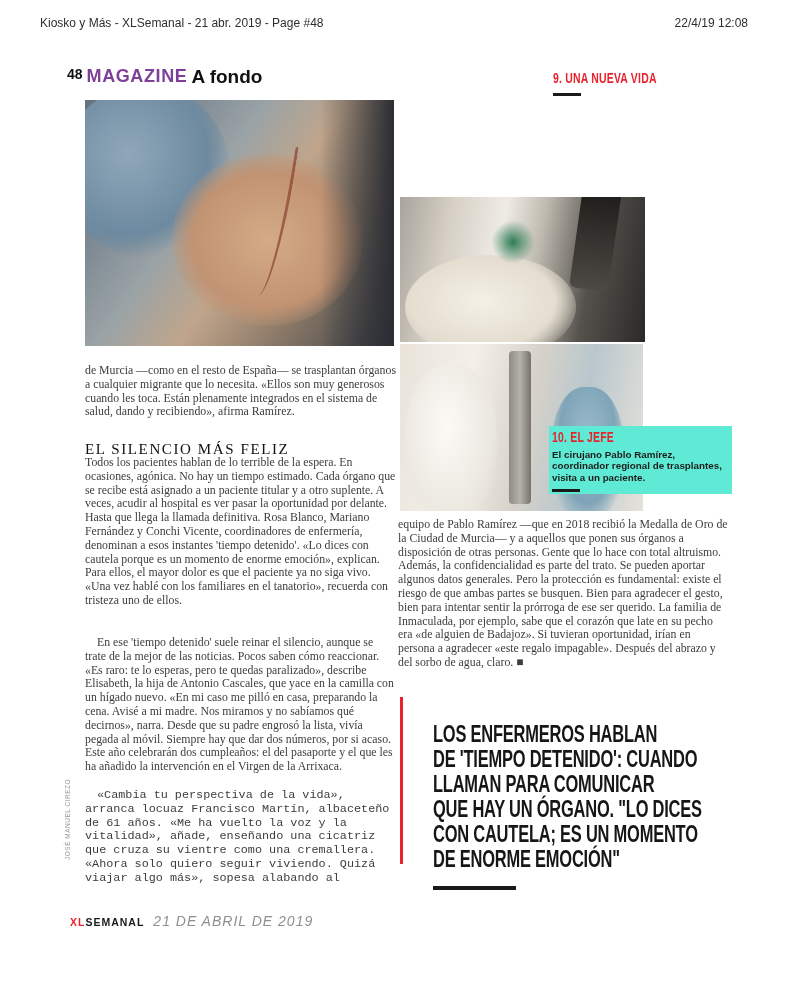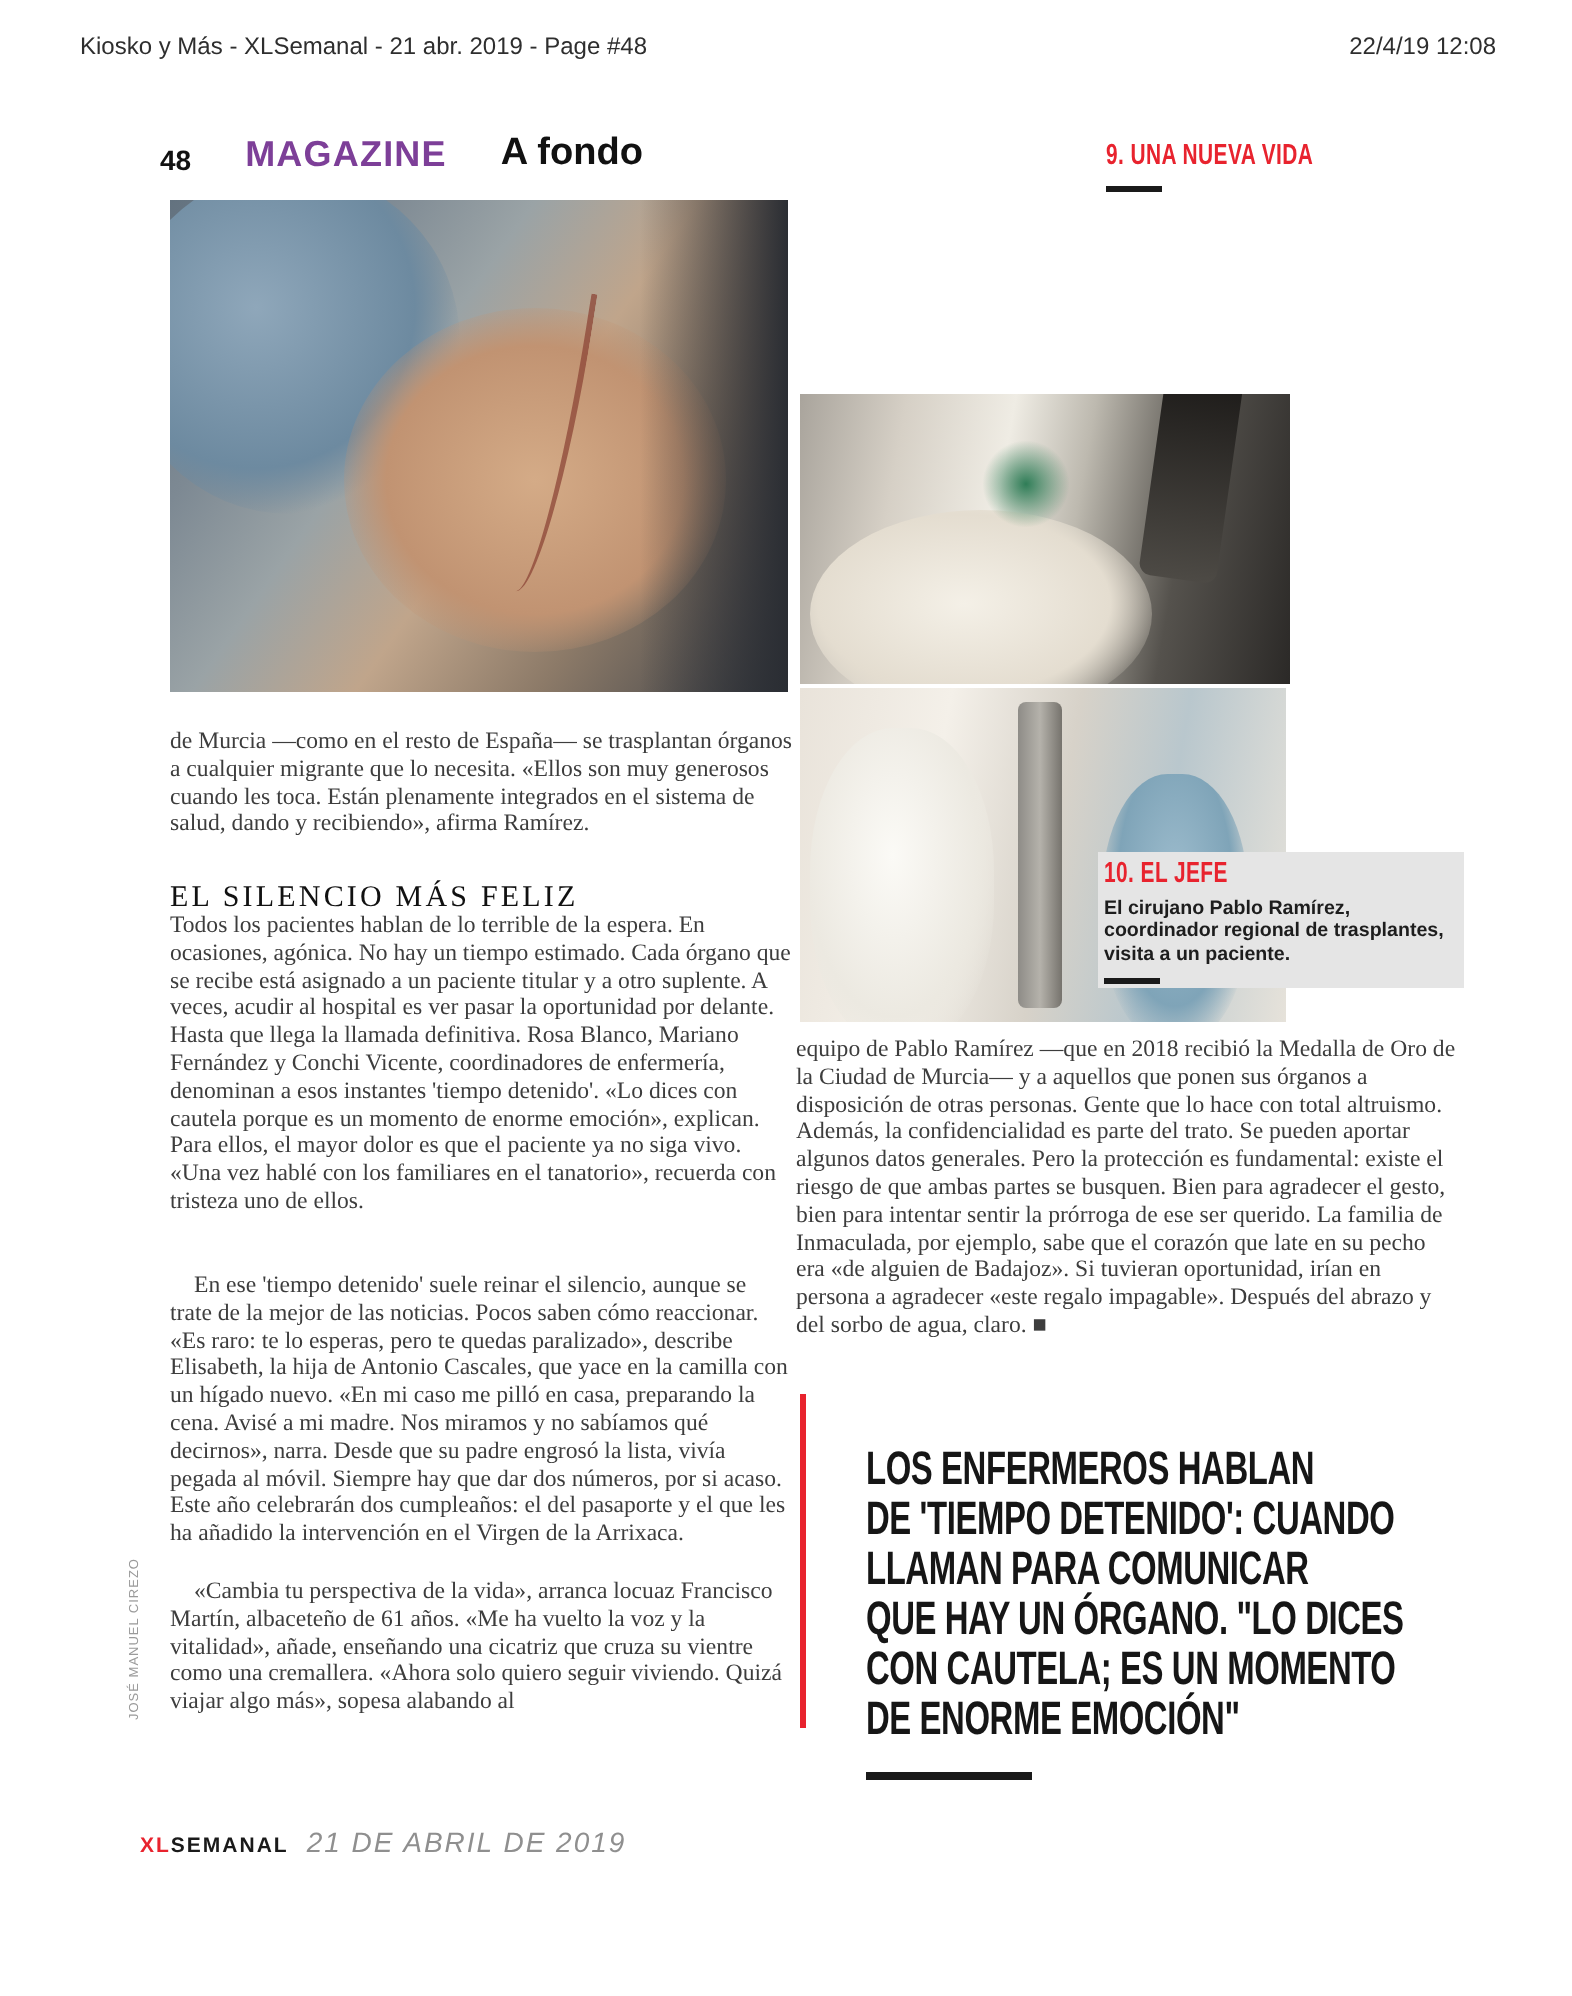--- a/index.html
+++ b/index.html
@@ -69,21 +69,21 @@
           writing-mode:vertical-rl;transform:rotate(180deg);}
 </style>
 </head>
 <body>
 
 <div id="canvas">
 
   <div class="abs viewer-text" style="left:40px;top:16px;">Kiosko y Más - XLSemanal - 21 abr. 2019 - Page #48</div>
   <div class="abs viewer-text" style="right:38px;top:16px;">22/4/19 12:08</div>
 
-  <div class="abs" style="left:80px;top:66px;display:flex;gap:27px;align-items:flex-end;">
+  <div class="abs" style="left:67px;top:66px;display:flex;gap:4px;align-items:flex-start;">
     <span class="pgnum">48</span>
     <span class="section">MAGAZINE</span>
     <span class="subsection">A fondo</span>
   </div>
 
   <div class="abs photo photo8" style="left:85px;top:100px;width:309px;height:246px;">
     <div class="gown"></div>
     <div class="skin"></div>
     <div class="scar-line"></div>
     <div class="shade"></div>
@@ -100,31 +100,31 @@
     <div class="pillow"></div>
     <div class="rig"></div>
   </div>
 
   <div class="abs photo photo10" style="left:400px;top:344px;width:243px;height:167px;">
     <div class="coat"></div>
     <div class="pole"></div>
     <div class="gown2"></div>
   </div>
 
-  <div class="abs" style="left:549px;top:426px;width:180px;background:#e5e5e5;padding:2px 0 2px 3px;">
+  <div class="abs" style="left:549px;top:426px;width:180px;background:#5eead4;padding:2px 0 2px 3px;">
     <span class="cap-title">10. EL JEFE</span>
     <div class="cap-body">El cirujano Pablo Ramírez, coordinador regional de trasplantes, visita a un paciente.</div>
     <div class="cap-rule"></div>
   </div>
 
   <div class="abs serif" style="left:85px;top:364px;width:311px;">de Murcia —como en el resto de España— se trasplantan órganos a cualquier migrante que lo necesita. «Ellos son muy generosos cuando les toca. Están plenamente integrados en el sistema de salud, dando y recibiendo», afirma Ramírez.</div>
   <div class="abs art-heading" style="left:85px;top:441px;">EL SILENCIO MÁS FELIZ</div>
   <div class="abs serif" style="left:85px;top:456px;width:311px;">Todos los pacientes hablan de lo terrible de la espera. En ocasiones, agónica. No hay un tiempo estimado. Cada órgano que se recibe está asignado a un paciente titular y a otro suplente. A veces, acudir al hospital es ver pasar la oportunidad por delante. Hasta que llega la llamada definitiva. Rosa Blanco, Mariano Fernández y Conchi Vicente, coordinadores de enfermería, denominan a esos instantes 'tiempo detenido'. «Lo dices con cautela porque es un momento de enorme emoción», explican. Para ellos, el mayor dolor es que el paciente ya no siga vivo. «Una vez hablé con los familiares en el tanatorio», recuerda con tristeza uno de ellos.</div>
   <div class="abs serif indent" style="left:85px;top:636px;width:311px;">En ese 'tiempo detenido' suele reinar el silencio, aunque se trate de la mejor de las noticias. Pocos saben cómo reaccionar. «Es raro: te lo esperas, pero te quedas paralizado», describe Elisabeth, la hija de Antonio Cascales, que yace en la camilla con un hígado nuevo. «En mi caso me pilló en casa, preparando la cena. Avisé a mi madre. Nos miramos y no sabíamos qué decirnos», narra. Desde que su padre engrosó la lista, vivía pegada al móvil. Siempre hay que dar dos números, por si acaso. Este año celebrarán dos cumpleaños: el del pasaporte y el que les ha añadido la intervención en el Virgen de la Arrixaca.</div>
-  <div class="abs serif indent" style="left:85px;top:789px;width:311px;">«Cambia tu perspectiva de la vida», arranca locuaz Francisco Martín, albaceteño de 61 años. «Me ha vuelto la voz y la vitalidad», añade, enseñando una cicatriz que cruza su vientre como una cremallera. «Ahora solo quiero seguir viviendo. Quizá viajar algo más», sopesa alabando al</div>
+  <div class="abs serif indent" style="left:85px;top:789px;width:311px;font-family:Liberation Mono, monospace;">«Cambia tu perspectiva de la vida», arranca locuaz Francisco Martín, albaceteño de 61 años. «Me ha vuelto la voz y la vitalidad», añade, enseñando una cicatriz que cruza su vientre como una cremallera. «Ahora solo quiero seguir viviendo. Quizá viajar algo más», sopesa alabando al</div>
 
   <div class="abs serif" style="left:398px;top:518px;width:332px;">equipo de Pablo Ramírez —que en 2018 recibió la Medalla de Oro de la Ciudad de Murcia— y a aquellos que ponen sus órganos a disposición de otras personas. Gente que lo hace con total altruismo. Además, la confidencialidad es parte del trato. Se pueden aportar algunos datos generales. Pero la protección es fundamental: existe el riesgo de que ambas partes se busquen. Bien para agradecer el gesto, bien para intentar sentir la prórroga de ese ser querido. La familia de Inmaculada, por ejemplo, sabe que el corazón que late en su pecho era «de alguien de Badajoz». Si tuvieran oportunidad, irían en persona a agradecer «este regalo impagable». Después del abrazo y del sorbo de agua, claro. ■</div>
 
   <div class="abs quote-bar" style="left:400px;top:697px;"></div>
   <div class="abs" style="left:433px;top:722px;">
     <div class="quote-line">LOS ENFERMEROS HABLAN</div>
     <div class="quote-line">DE 'TIEMPO DETENIDO': CUANDO</div>
     <div class="quote-line">LLAMAN PARA COMUNICAR</div>
     <div class="quote-line">QUE HAY UN ÓRGANO. "LO DICES</div>
     <div class="quote-line">CON CAUTELA; ES UN MOMENTO</div>

